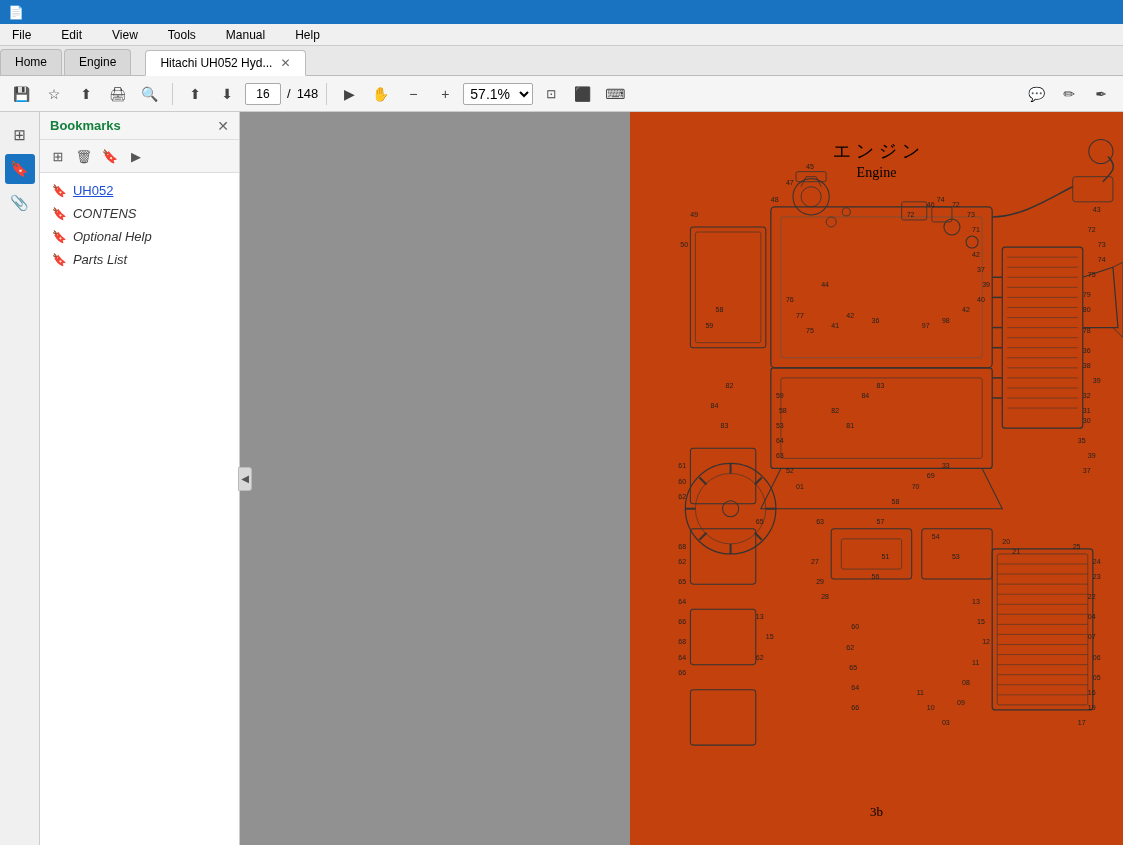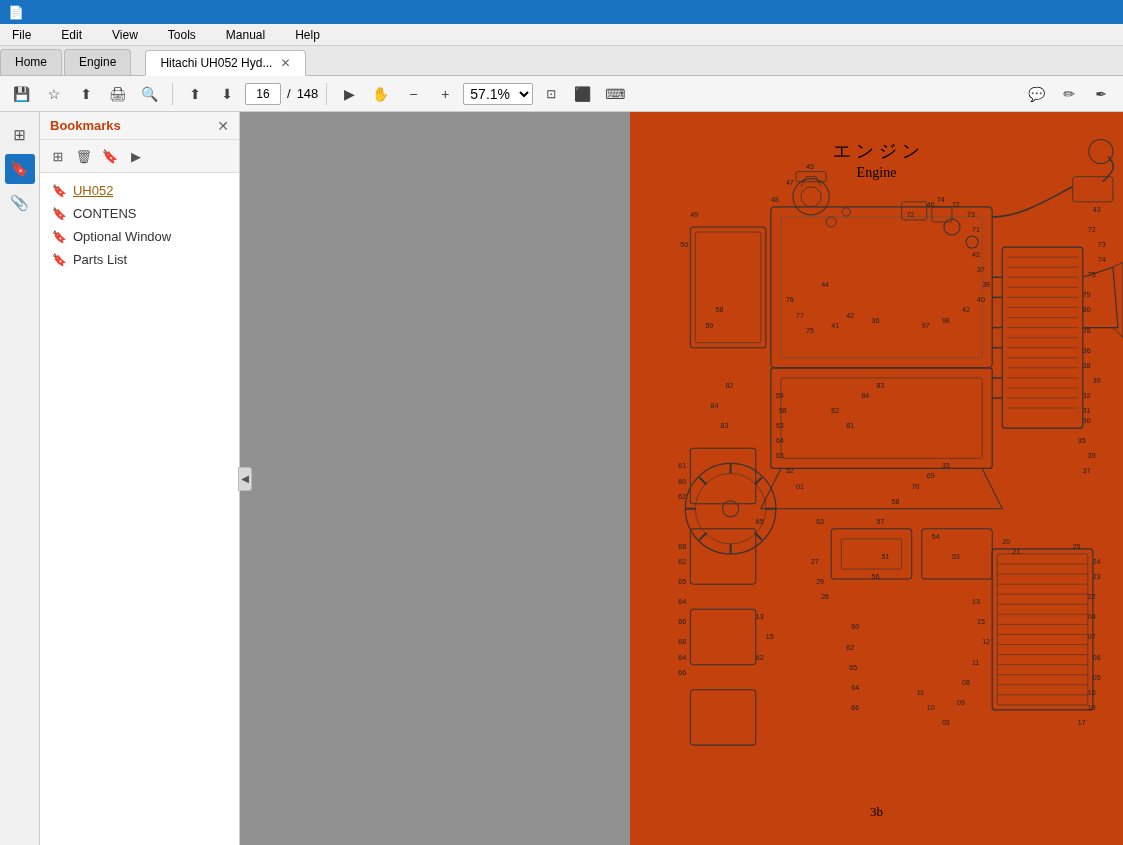--- a/index.html
+++ b/index.html
@@ -161,21 +161,21 @@
       display: flex;
       align-items: center;
       justify-content: space-between;
       padding: 6px 10px;
       border-bottom: 1px solid #ddd;
       background: #f5f5f5;
     }
     .bookmarks-title {
       font-size: 13px;
       font-weight: 600;
-      color: #c2410c;
+      color: #15803d;
     }
     .bookmarks-close {
       cursor: pointer;
       font-size: 14px;
       color: #666;
       border: none;
       background: none;
       line-height: 1;
     }
     .bookmarks-toolbar {
@@ -212,26 +212,27 @@
       padding: 4px 12px;
       cursor: pointer;
       font-size: 13px;
     }
     .bookmark-icon {
       font-size: 12px;
       color: #1a73c1;
       flex-shrink: 0;
     }
     .bookmark-link {
-      color: #a16207;
+      color: #1d4ed8;
       text-decoration: underline;
       cursor: pointer;
     }
     .bookmark-text {
       color: #333;
+      font-style: italic;
     }
 
     
     .collapse-arrow {
       position: absolute;
       right: -12px;
       top: 50%;
       transform: translateY(-50%);
       width: 14px;
       height: 24px;
@@ -376,21 +377,21 @@
         <div class="bookmark-item">
           <span class="bookmark-icon">🔖</span>
           <span class="bookmark-link">UH052</span>
         </div>
         <div class="bookmark-item">
           <span class="bookmark-icon">🔖</span>
           <span class="bookmark-text">CONTENS</span>
         </div>
         <div class="bookmark-item">
           <span class="bookmark-icon">🔖</span>
-          <span class="bookmark-text">Optional Window</span>
+          <span class="bookmark-text">Optional Help</span>
         </div>
         <div class="bookmark-item">
           <span class="bookmark-icon">🔖</span>
           <span class="bookmark-text">Parts List</span>
         </div>
       </div>
     </div>
 
     <div class="collapse-arrow">◀</div>
   </div>

